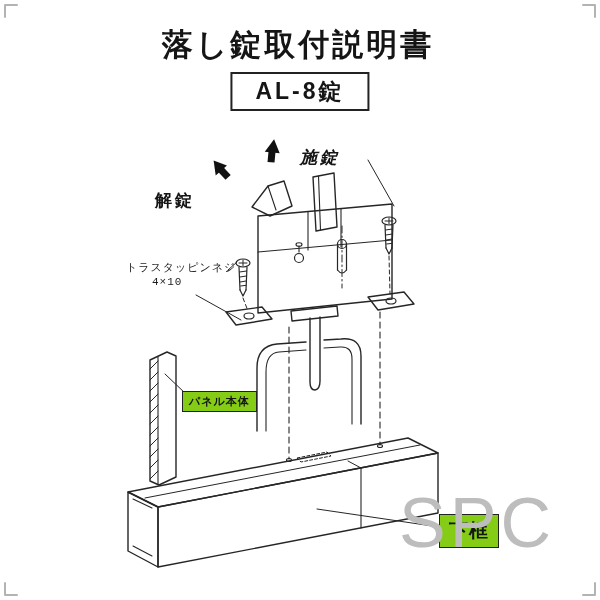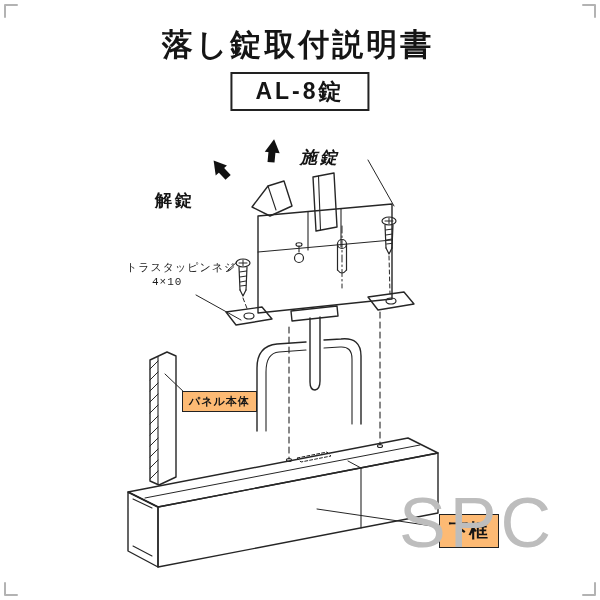--- a/index.html
+++ b/index.html
@@ -17,21 +17,21 @@
     border:2px solid #222;padding:2px 23px;
     font-size:23px;font-weight:bold;letter-spacing:3px;color:#151515;background:#fff;
   }
   .jp-label{font-size:17px;font-weight:bold;letter-spacing:3px;color:#151515;}
   .lock-label{top:146px;left:300px;font-style:italic;}
   .unlock-label{top:181px;left:155px;margin-top:8px;}
   .small-label{font-size:11px;color:#1c1c1c;letter-spacing:1px;}
   .screw-label{top:260px;left:126px;}
   .screw-size{top:276px;left:152px;font-family:Liberation Mono, monospace;}
   .boxed-label{
-    border:1px solid #222;background:#fdba74;color:#151515;
+    border:1px solid #222;background:#84cc16;color:#151515;
     padding:2px 6px;font-size:11px;font-weight:bold;letter-spacing:1px;
   }
   .panel-label{top:391px;left:182px;}
   .rail-label{top:514px;left:439px;font-size:19px;padding:3px 9px;}
   .watermark{
     top:488px;left:399px;font-size:70px;font-weight:normal;letter-spacing:4px;
     color:#bdbdbd;line-height:1;
   }
   svg.drawing{position:absolute;top:0;left:0;}
 </style>

